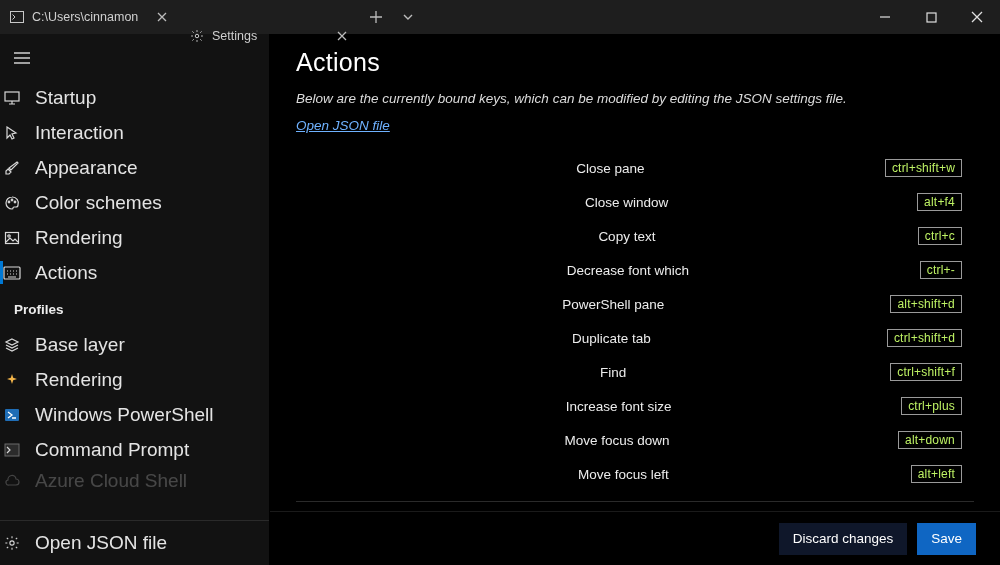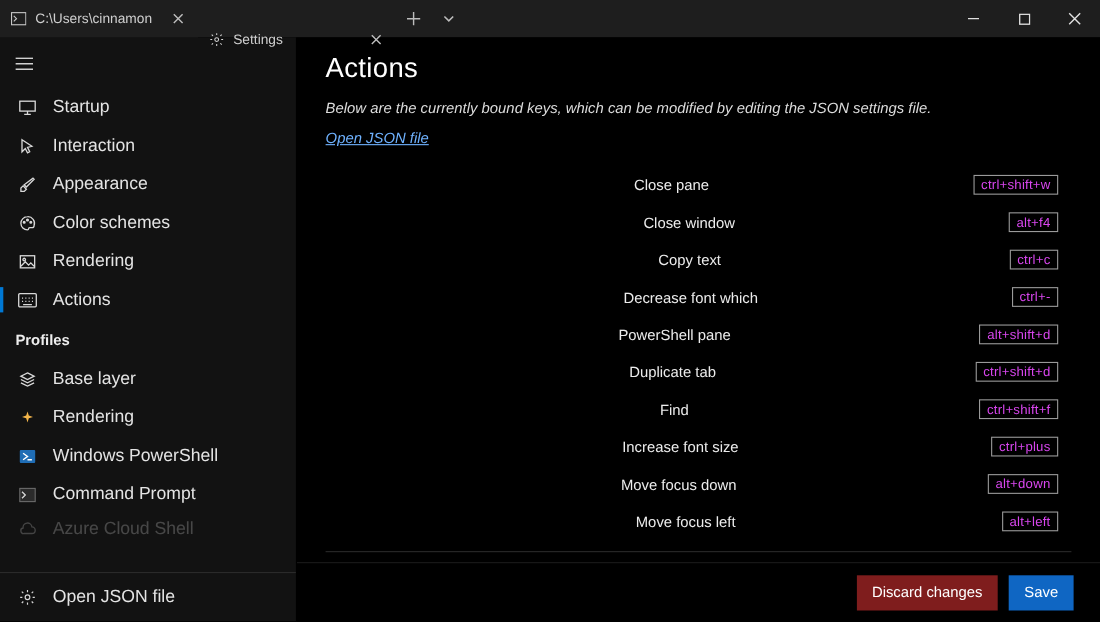--- a/index.html
+++ b/index.html
@@ -71,23 +71,23 @@
     width:44px; height:36px;
     display:flex; align-items:center; justify-content:center;
     color:#d0d0d0;
   }
   .nav-list { margin-top:4px; }
   .nav-item {
     height:35px;
     display:flex;
     align-items:center;
     gap:14px;
-    padding: 0 12px 0 16px;
+    padding: 0 12px 0 3px;
     color:#e4e4e4;
-    font-size:16px;
+    font-size:19px;
     position:relative;
   }
   .nav-item.selected::before {
     content:"";
     position:absolute; left:0; top:6px; bottom:6px;
     width:3px; background:#0078d4;
   }
   .nav-icon { width:18px; height:18px; display:flex; align-items:center; justify-content:center; color:#d8d8d8; flex-shrink:0; }
   .nav-icon svg { display:block; }
 
@@ -140,21 +140,21 @@
     display:flex;
     align-items:center;
     height:34px;
     padding-left: 40px;
     padding-right: 12px;
     text-align: center;
   }
   .action-label { flex:1; color:#ececec; font-size:13.5px; }
   .shortcut {
     border:1px solid #9a9a9a;
-    color:#d946ef;
+    color:#bef264;
     font-size:12px;
     padding: 1px 6px;
     letter-spacing:0.2px;
     background:#000;
   }
 
   .content-divider {
     height:1px;
     background:#2a2a2a;
     margin-top:10px;
@@ -171,21 +171,21 @@
     border-top:1px solid #1a1a1a;
   }
   .btn {
     height:32px;
     padding: 0 14px;
     font-size:13.5px;
     display:flex; align-items:center;
     border:none;
     color:#fff;
   }
-  .btn-secondary { background:#7f1d1d; }
+  .btn-secondary { background:#0f172a; }
   .btn-primary { background:#0f66c3; }
 </style>
 </head>
 <body>
 
 <div class="window">
 
   <div class="title-bar">
     <div class="tab-strip">
 

